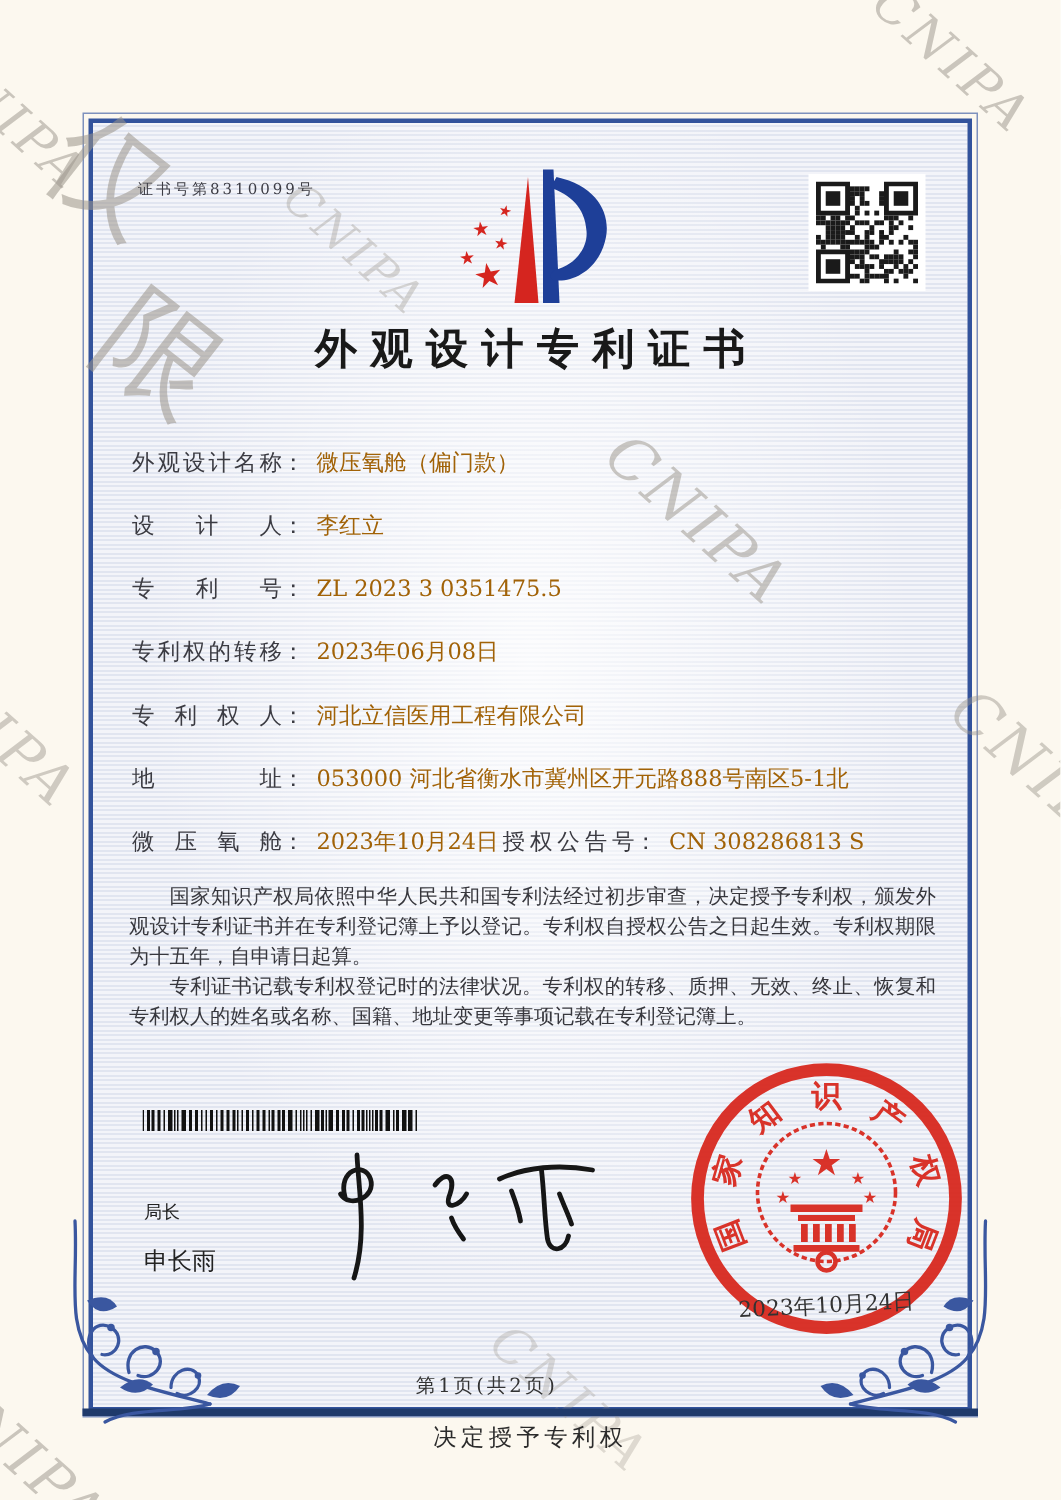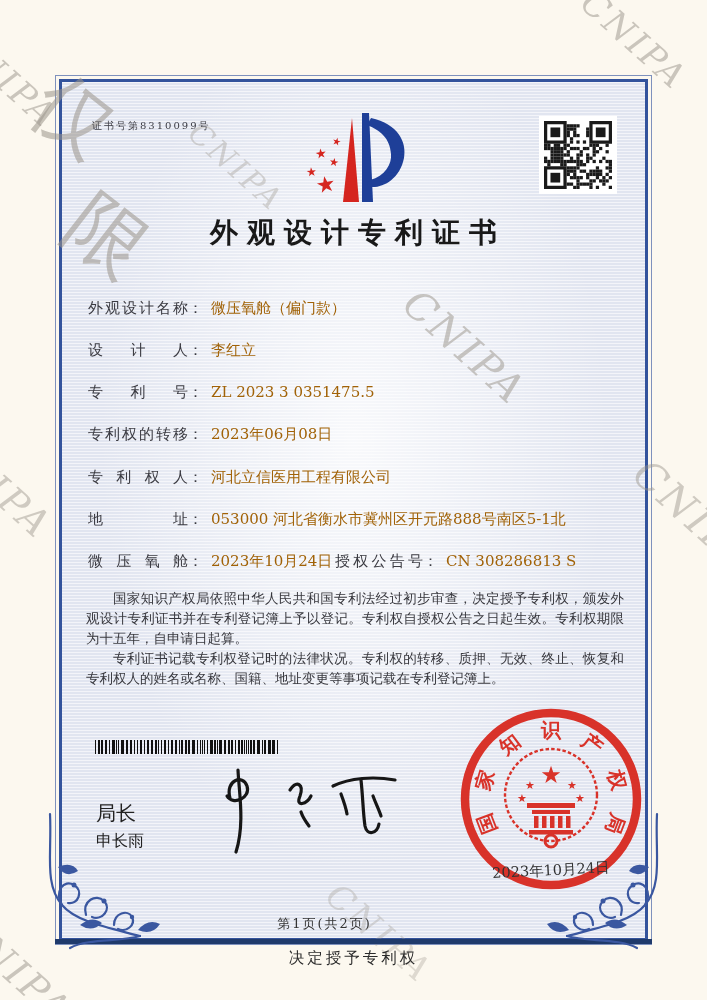--- a/index.html
+++ b/index.html
@@ -50,21 +50,21 @@
   .fcolon{display:inline-block; color:#3b3b42;}
   .fvalue{margin-left:8px; color:#a16207;}
   .grant-group{position:absolute; left:247px; top:0; white-space:nowrap;}
   
   .body-text{position:absolute; z-index:3; left:86px; top:588px; width:538px;
       font-size:13.5px; line-height:20px; text-align:justify; color:#37373d;}
   .body-text p{margin:0; text-indent:2em;}
   
   .barcode{position:absolute; z-index:3; left:95px; top:739px; width:185px; height:14px;}
   .barcode svg{width:100%; height:100%;}
-  .sig-title{position:absolute; z-index:3; left:96px; top:800px; font-size:20px;
+  .sig-title{position:absolute; z-index:3; left:96px; top:800px; font-size:12px;
       font-family:"DejaVu Sans","Liberation Sans",sans-serif; color:#222;}
   .sig-name{position:absolute; z-index:3; left:96px; top:831px; font-size:16px;
       font-family:"DejaVu Sans","Liberation Sans",sans-serif; color:#222;}
   .signature{position:absolute; z-index:3; left:205px; top:768px; width:205px; height:88px;}
   .signature svg{width:100%; height:100%;}
   .seal{position:absolute; z-index:4; left:455px; top:703px; width:192px; height:192px; opacity:.93;}
   .seal svg{width:100%; height:100%;}
   .seal-arc text{font-size:20px; font-weight:bold; fill:#d8251b;
       font-family:"DejaVu Serif","Liberation Serif",serif; text-anchor:middle;}
   .seal-date{font-size:14.5px; fill:#252525; text-anchor:middle;

